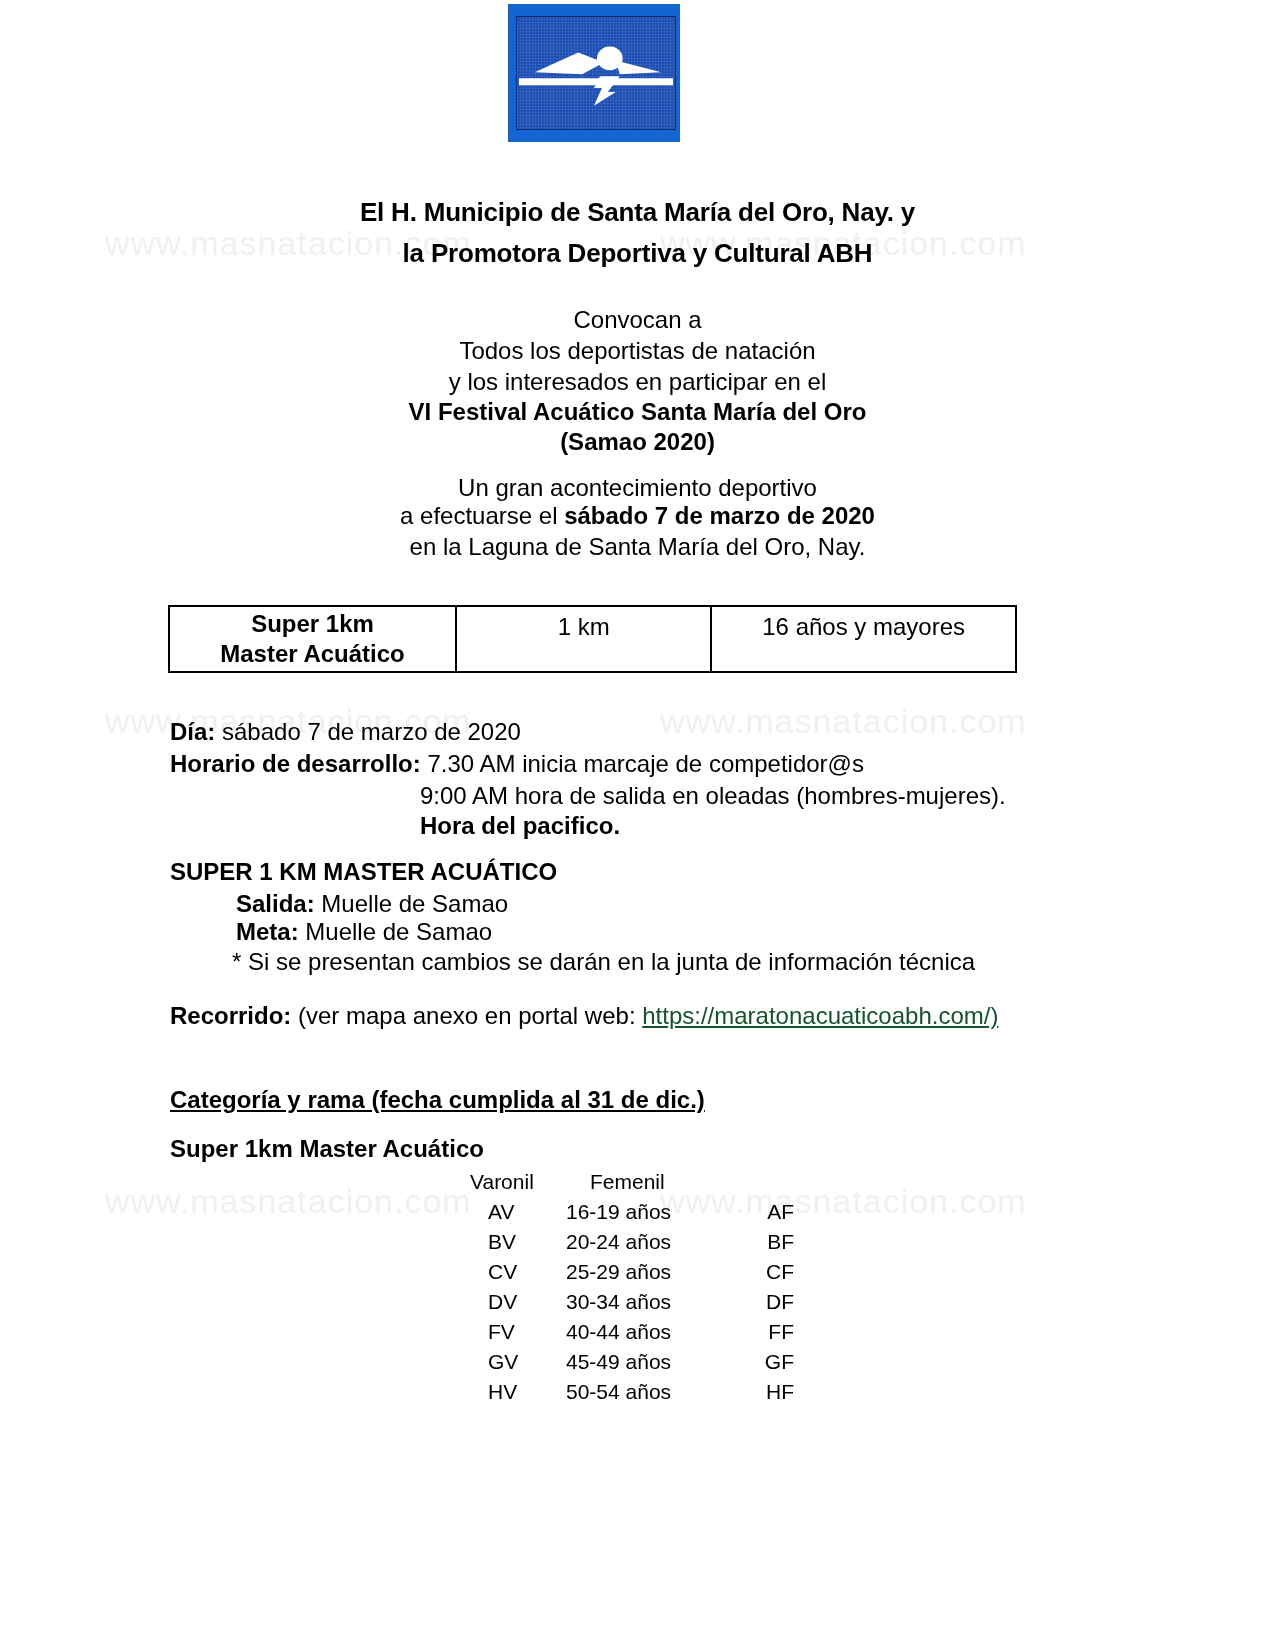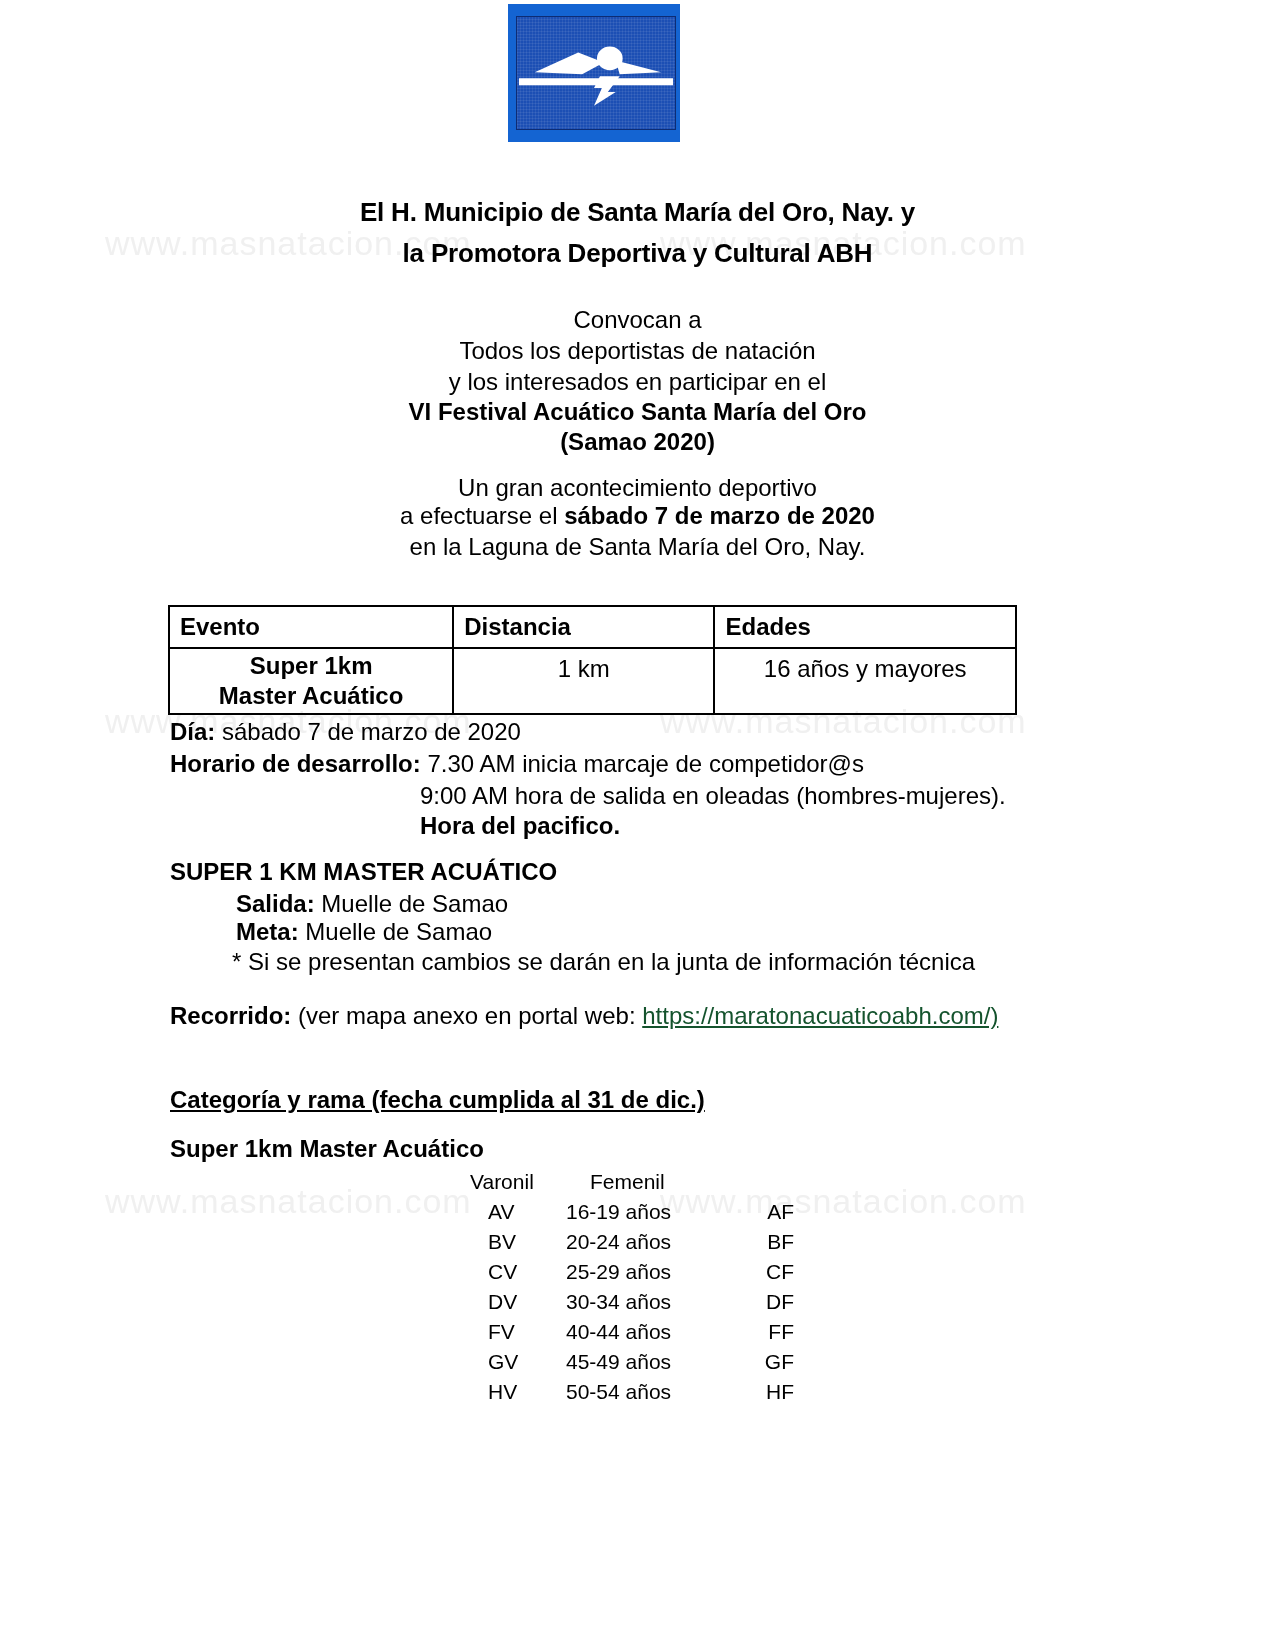--- a/index.html
+++ b/index.html
@@ -190,25 +190,20 @@
     <div class="ctr" style="top:366px;">y los interesados en participar en el</div>
     <div class="ctr b" style="top:396px;">VI Festival Acuático Santa María del Oro</div>
     <div class="ctr b" style="top:426px;">(Samao 2020)</div>
 
     <div class="ctr" style="top:472px;">Un gran acontecimiento deportivo</div>
     <div class="ctr" style="top:500px;"><span>a efectuarse el </span><span class="b">sábado 7 de marzo de 2020</span></div>
     <div class="ctr" style="top:531px;">en la Laguna de Santa María del Oro, Nay.</div>
 
     <table class="evt-table">
       <tbody>
-          <tr>
-        <td class="c-evento hd">Evento</td>
-        <td class="c-dist hd">Distancia</td>
-        <td class="c-edad hd">Edades</td>
-      </tr>
       <tr class="row2">
         <td class="c-evento">
           <div>Super 1km</div>
           <div>Master Acuático</div>
         </td>
         <td class="c-dist">1 km</td>
         <td class="c-edad">16 años y mayores</td>
       </tr>
     </tbody>
       </table>

